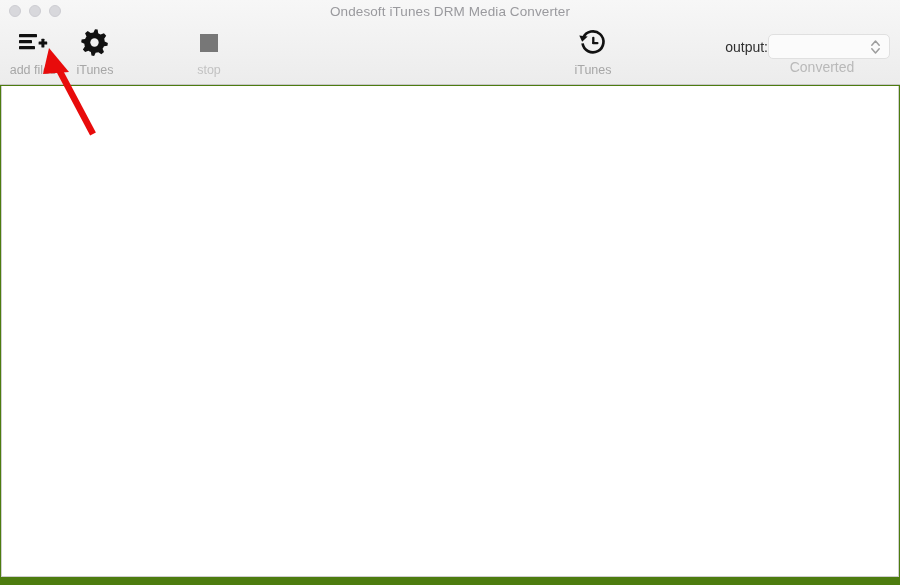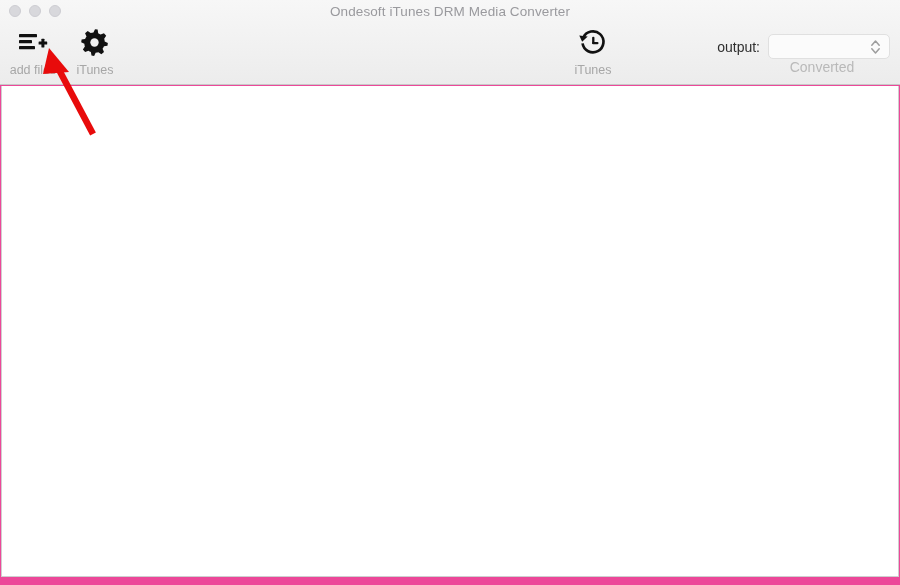--- a/index.html
+++ b/index.html
@@ -14,21 +14,21 @@
     overflow: hidden;
     position: relative;
   }
 
   .app-window {
     position: absolute;
     left: 0;
     top: 0;
     width: 900px;
     height: 585px;
-    background: #ec4899;
+    background: #4d7c0f;
     overflow: hidden;
   }
 
   
   .titlebar-toolbar {
     position: absolute;
     left: 0;
     top: 0;
     width: 900px;
     height: 85px;
@@ -103,21 +103,21 @@
   .group-mid   { left: 178px; }
   .group-hist  { left: 562px; }
 
   
   .output-area {
     position: absolute;
     right: 10px;
     top: 34px;
     display: flex;
     align-items: center;
-    gap: 8px;
+    gap: 0;
   }
   .output-label {
     font-size: 14px;
     color: #2f2f2f;
     user-select: none;
   }
   .output-select {
     position: relative;
     width: 122px;
     height: 25px;
@@ -208,20 +208,28 @@
           </svg>
         </span>
         <span class="tool-label">iTunes</span>
       </div>
 
     </div>
 
     <div class="toolbar-group group-mid">
 
 
+      <div class="tool-item">
+        <span class="tool-icon">
+          <svg width="20" height="20" viewBox="0 0 20 20">
+            <rect x="1" y="1" width="18" height="18" fill="#777777"></rect>
+          </svg>
+        </span>
+        <span class="tool-label dim">stop</span>
+      </div>
 
     </div>
 
     <div class="toolbar-group group-hist">
 
       <div class="tool-item">
         <span class="tool-icon">
           <svg width="30" height="30" viewBox="0 0 26 26">
             <path fill="none" stroke="#111111" stroke-width="2.3" d="M4.6 8.4 A9.1 9.1 0 1 1 3.95 13.3"></path>
             <polygon fill="#111111" points="1.1,6.6 8.4,7.3 3.6,12.0"></polygon>

